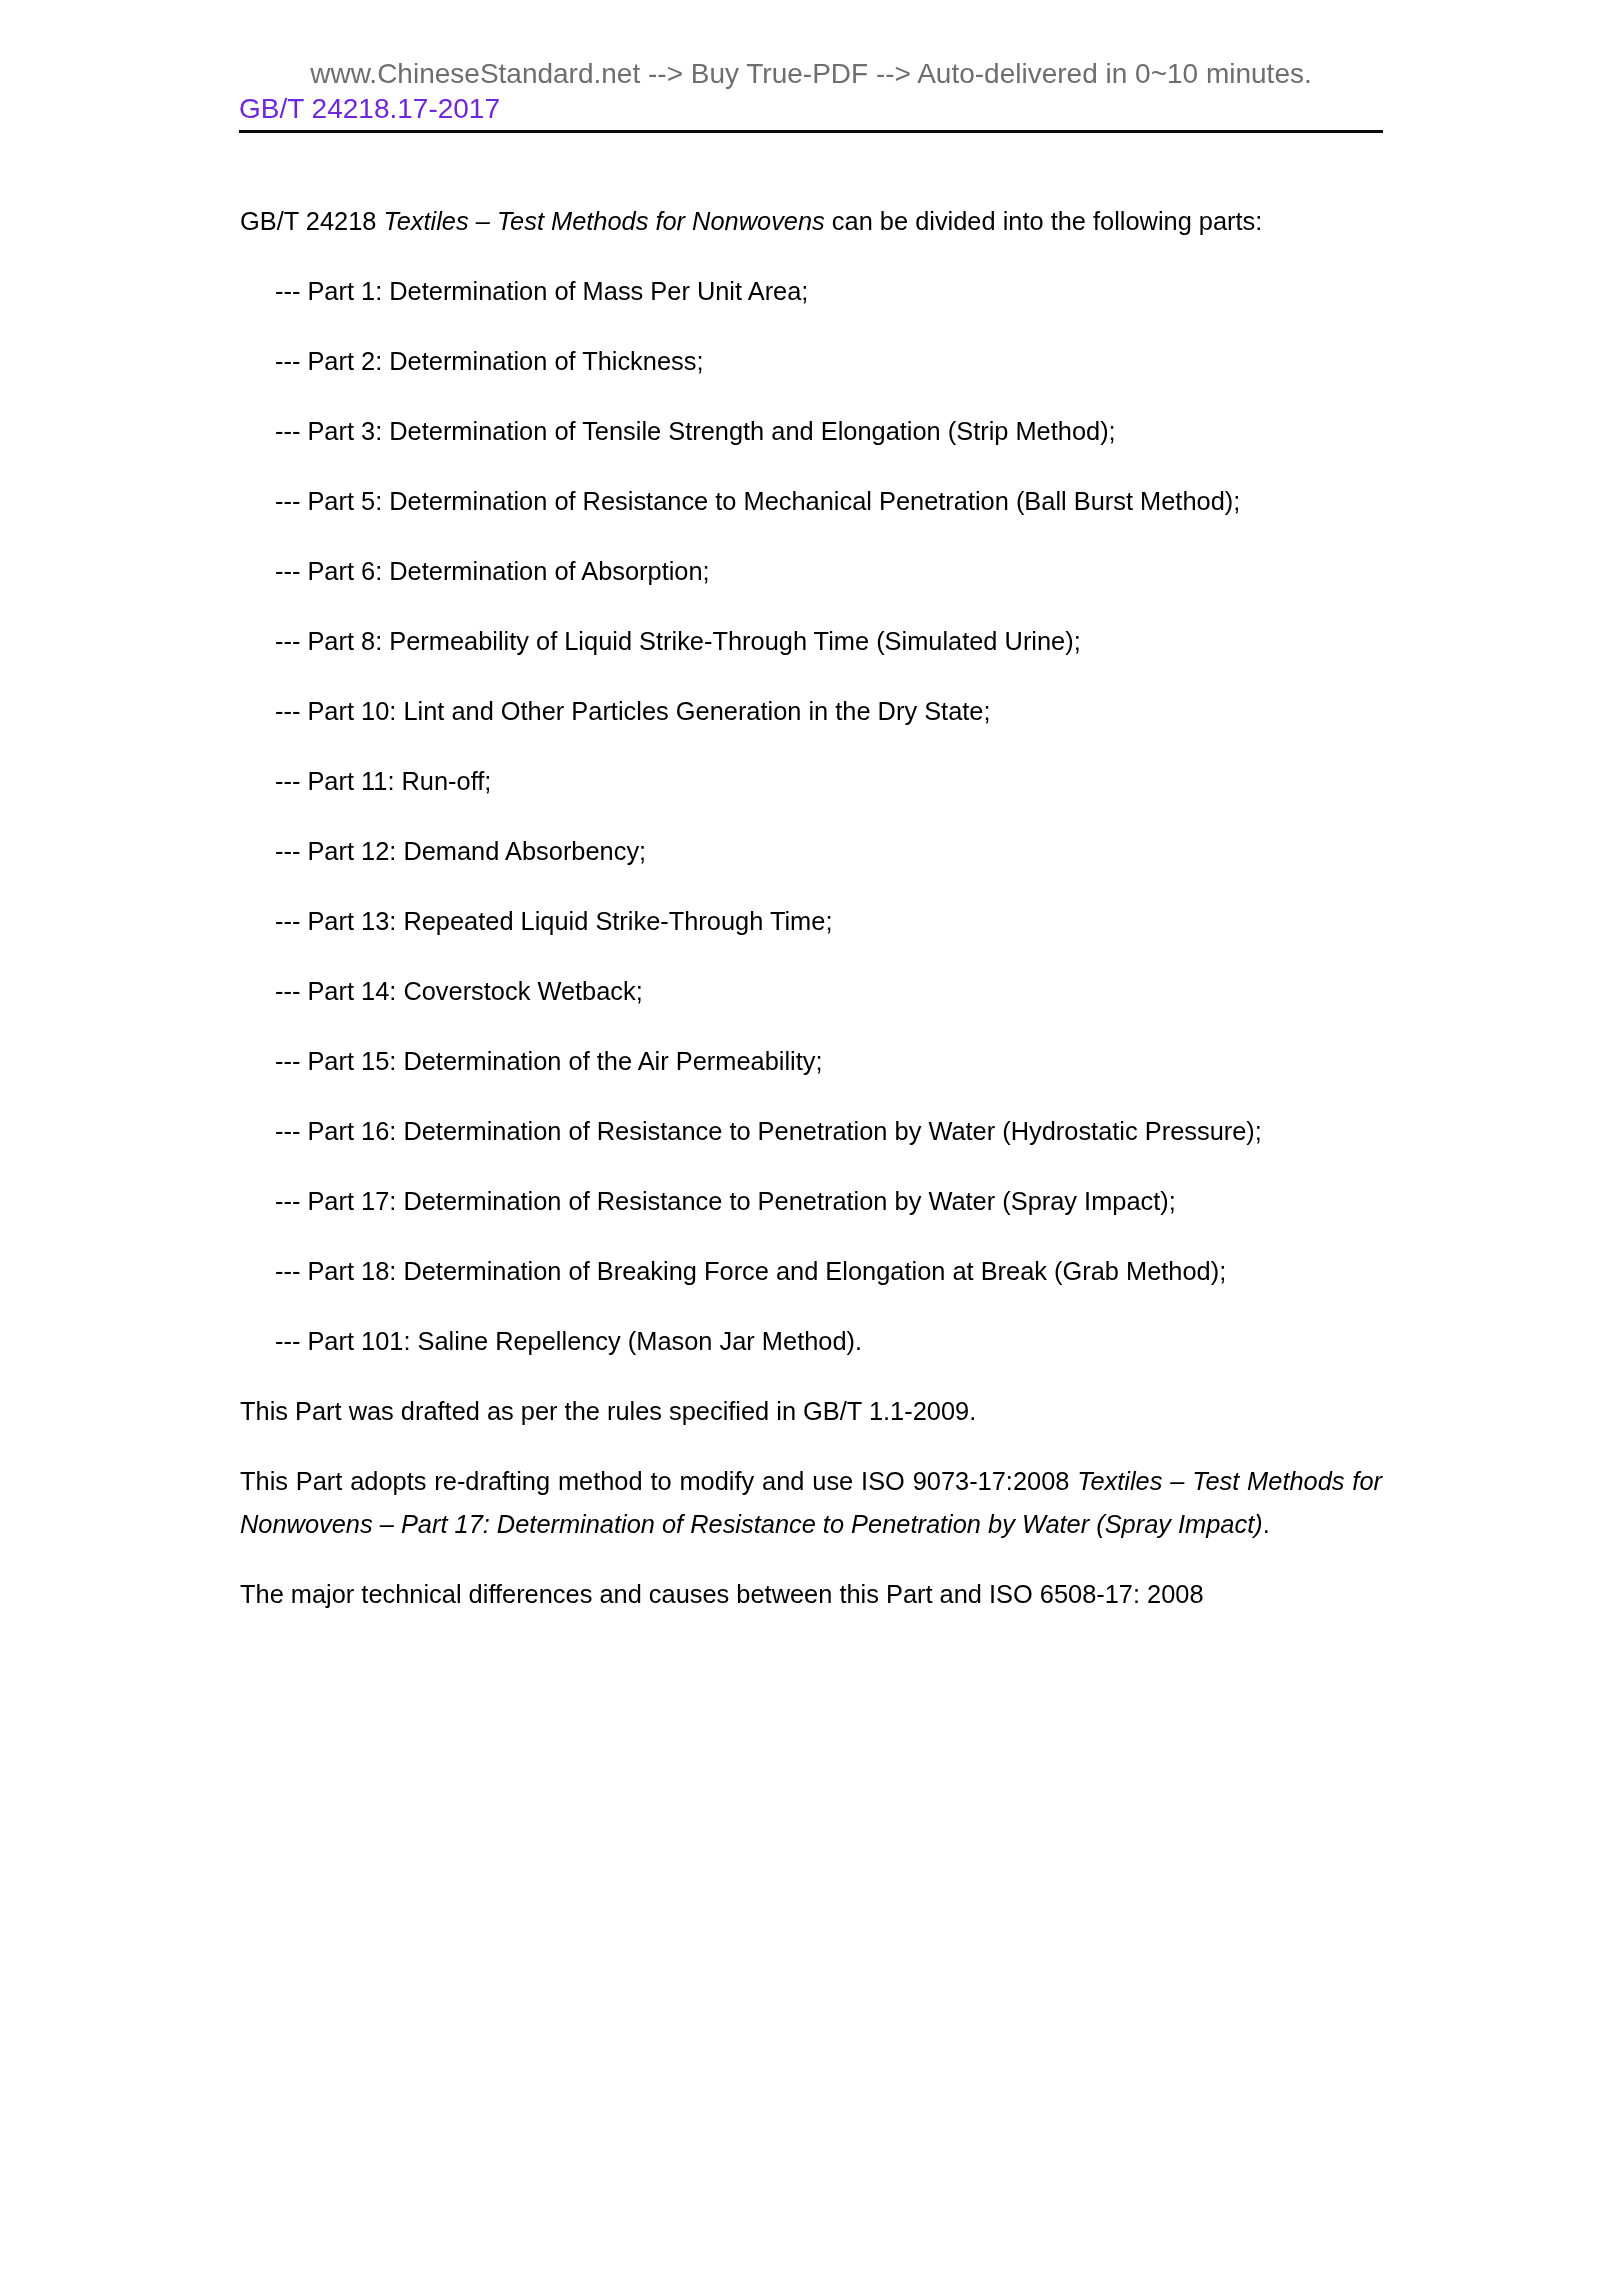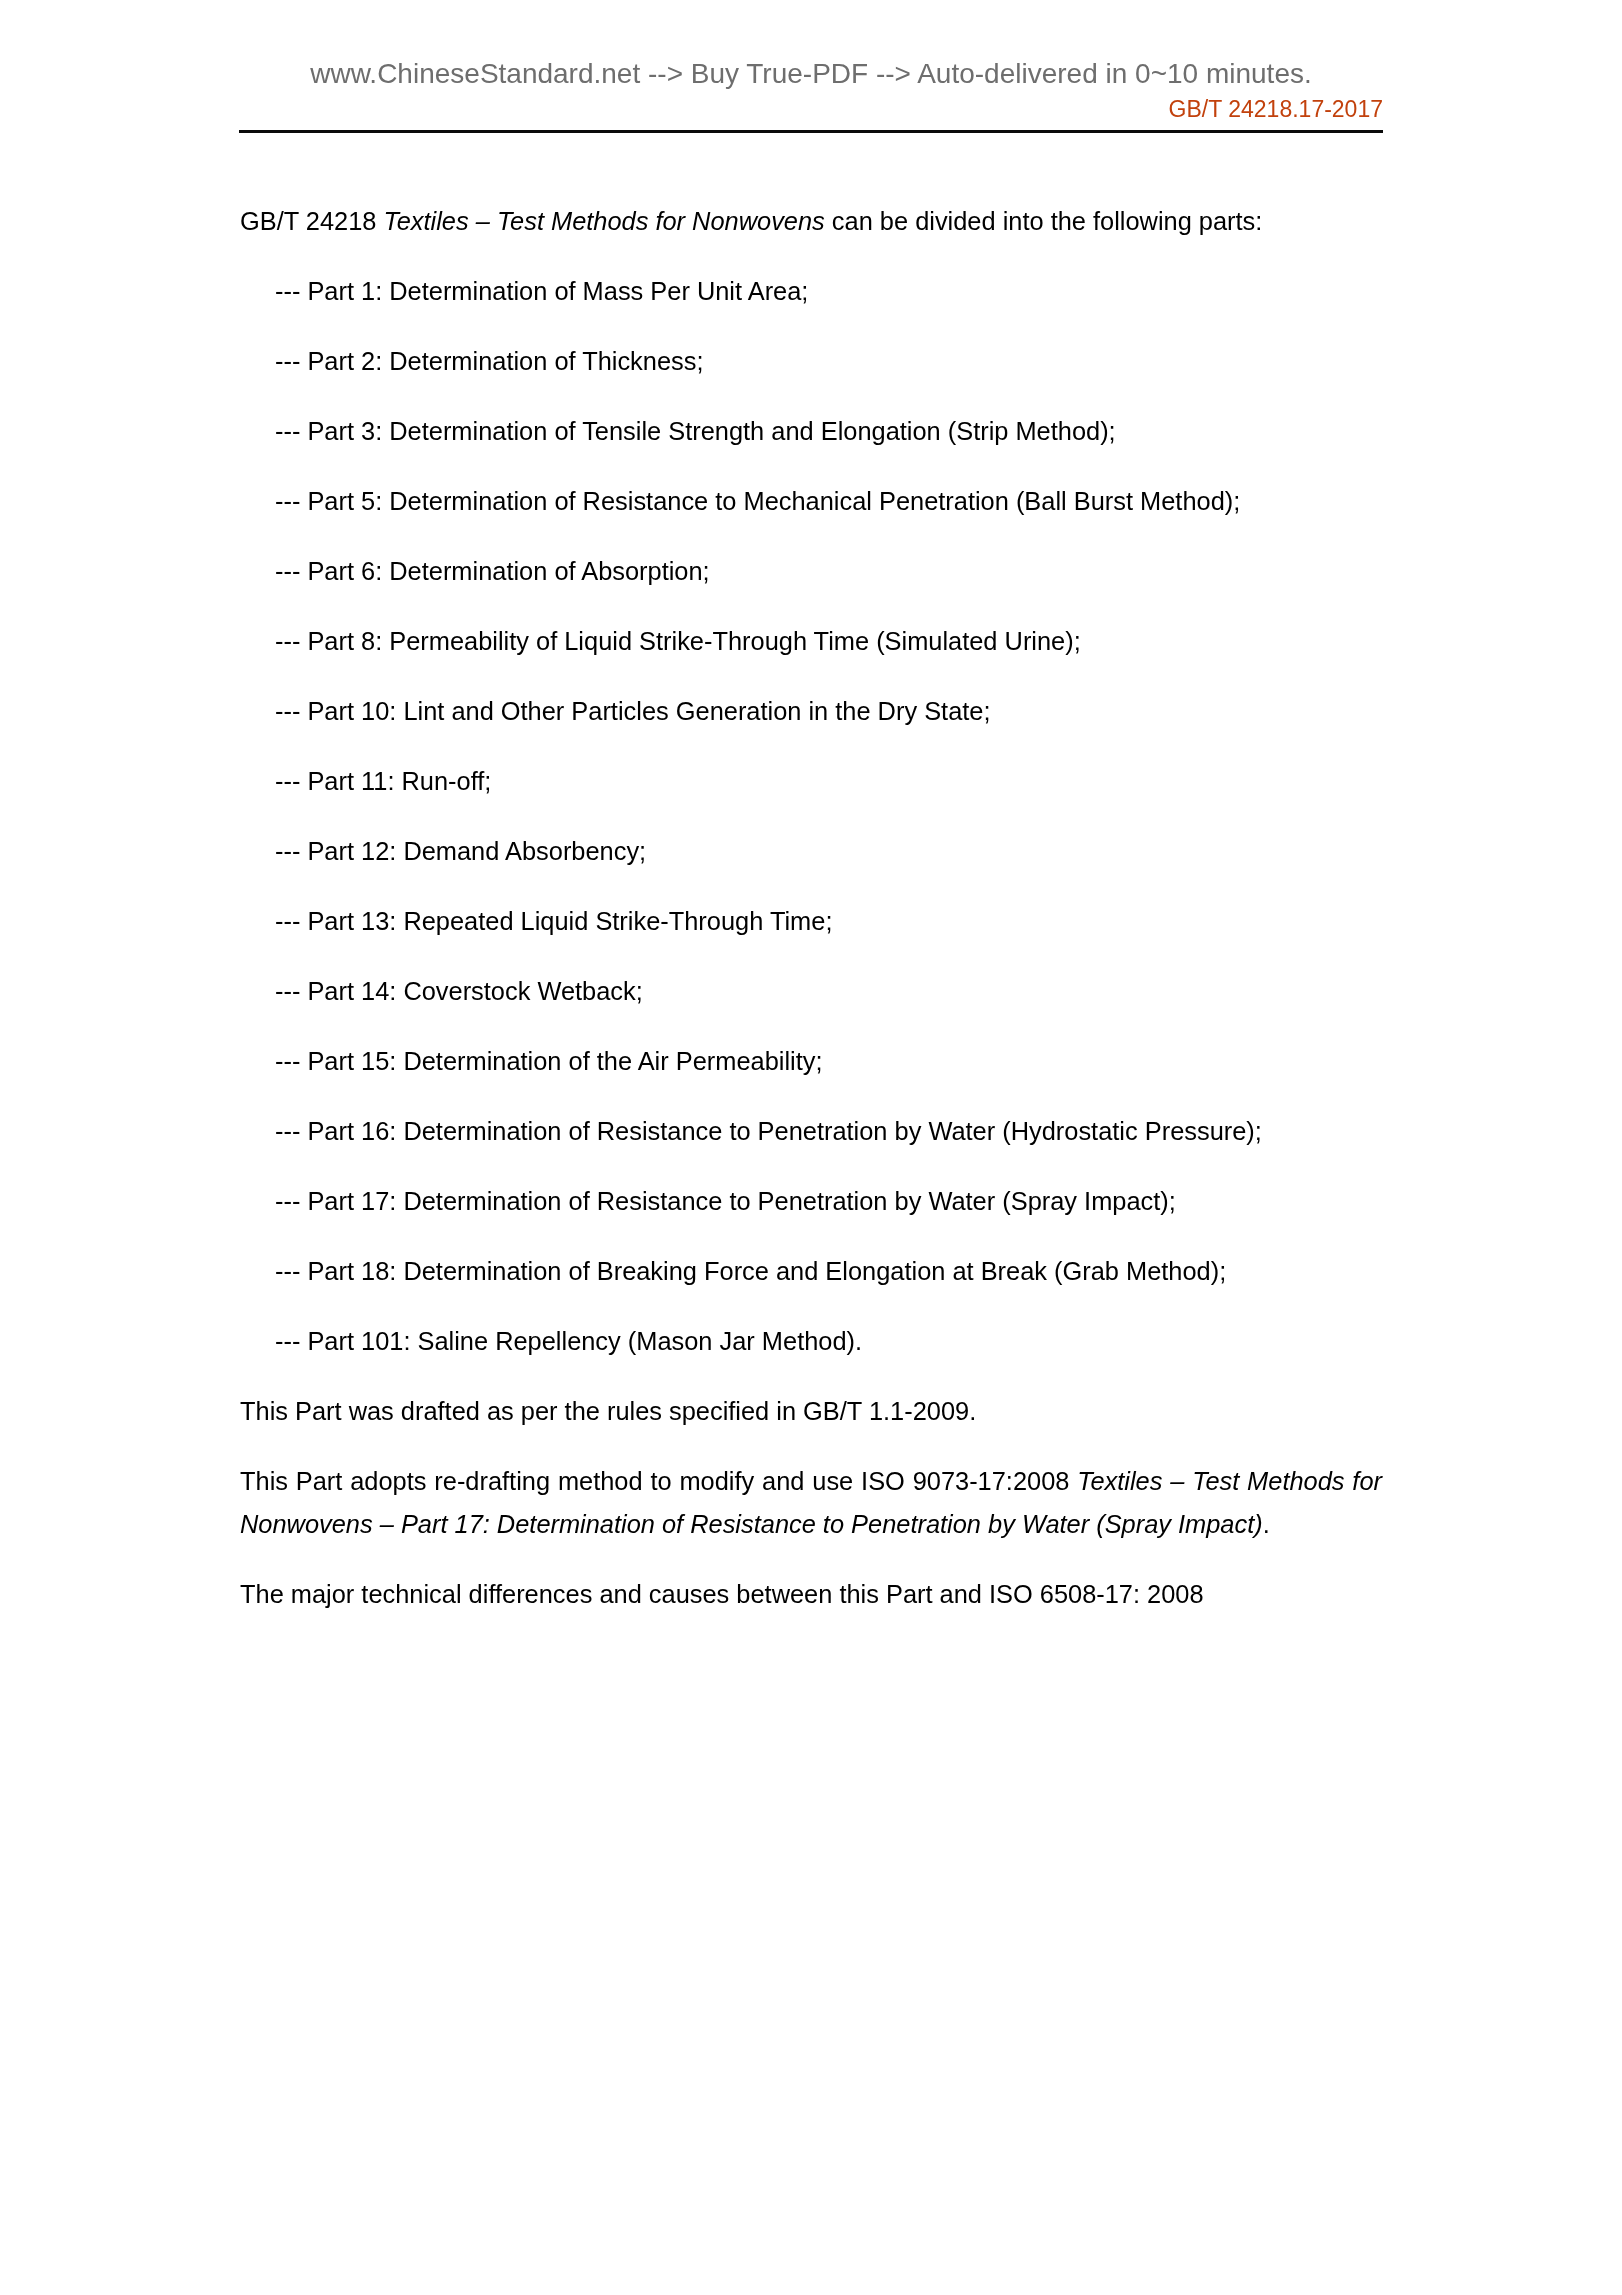--- a/index.html
+++ b/index.html
@@ -33,24 +33,24 @@
   }
   .header-line-1 {
     font-size: 28px;
     line-height: 38px;
     color: #6e6e6e;
     text-align: center;
     white-space: nowrap;
     letter-spacing: 0px;
   }
   .header-line-2 {
-    font-size: 23px;
+    font-size: 28px;
     line-height: 32px;
-    color: #c2410c;
-    text-align: right;
+    color: #6d28d9;
+    text-align: left;
     white-space: nowrap;
   }
   .header-rule {
     margin-top: 5px;
     border-top: 3.3px solid #0a0a0a;
     width: 100%;
     height: 0;
   }
 
   

